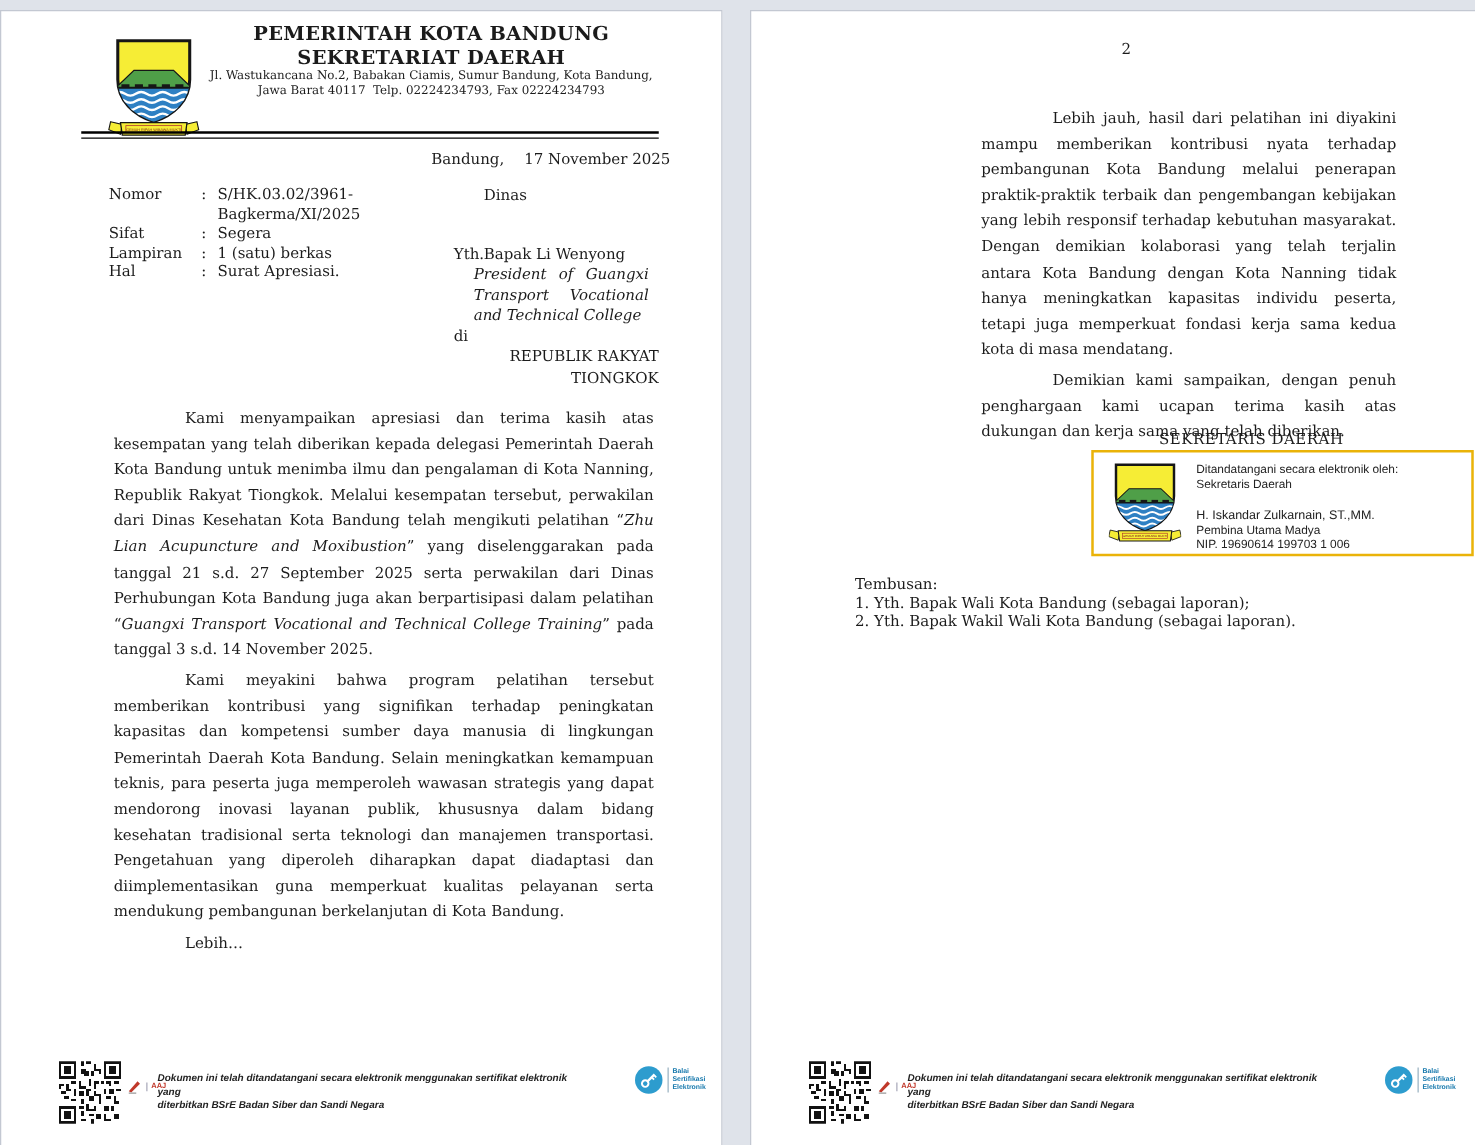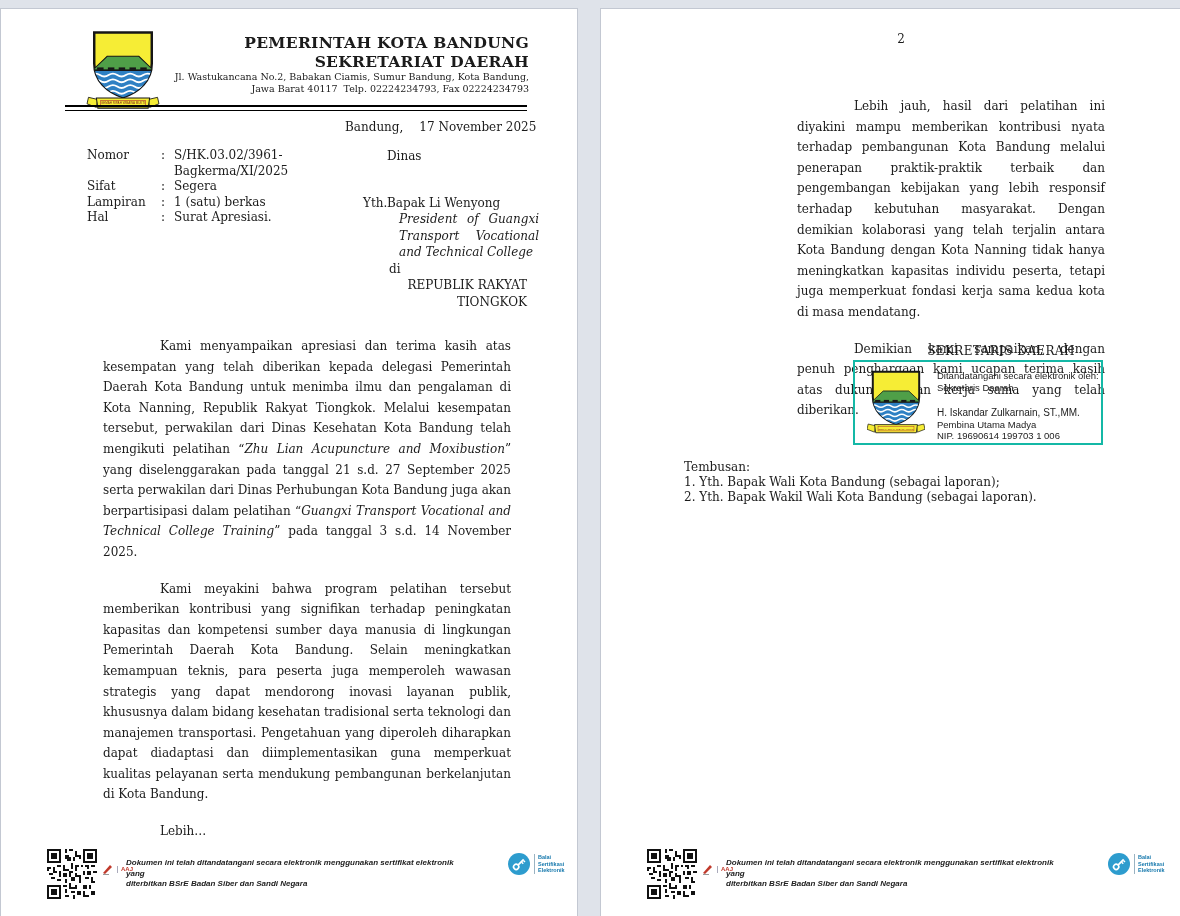--- a/index.html
+++ b/index.html
@@ -8,58 +8,58 @@
     background:#dfe3ea;color:#1b1b1b;
     font-family:"DejaVu Serif", serif;
   }
   .page{position:absolute;top:8px;height:920px;background:#fff;
         border:1px solid #c3c8d2;box-sizing:border-box}
   #page1{left:0;width:578px}
   #page2{left:600px;width:584px}
 
   
   .lh-crest{position:absolute;left:84px;top:20px;width:76px;height:82px}
-  .lh-text{position:absolute;left:160px;top:24px;width:368px;text-align:right}
+  .lh-text{position:absolute;left:160px;top:8px;width:368px;text-align:center}
   .lh-org{font-weight:bold;font-size:15.5px;line-height:19px;letter-spacing:.3px}
   .lh-addr{font-size:9.5px;line-height:12px;white-space:pre-wrap}
   .lh-rule{position:absolute;left:64px;top:96px;width:462px;height:3px;
            border-top:2.5px solid #000;border-bottom:1.5px solid #000}
 
   
   .date-line{position:absolute;left:344px;top:111px;font-size:12px}
   .date-city{margin-right:16px}
   .meta{position:absolute;left:86px;top:139px;font-size:12px;line-height:15.5px}
   .meta-row{display:flex}
   .m-label{width:74px}
   .m-colon{width:13px}
   .m-value{width:136px}
 
   .recip{position:absolute;left:362px;top:139px;width:164px;font-size:12px;line-height:16.5px}
   .kepada{margin-left:24px}
   .yth-row{display:flex;margin-top:30px}
   .yth{width:24px}
   .r-name{width:140px}
-  .r-title{margin-left:36px;width:140px;font-style:italic;text-align:justify}
-  .di{margin-left:26px}
+  .r-title{margin-left:16px;width:140px;font-style:italic;text-align:justify}
+  .di{}
   .country{margin-left:24px;width:140px;text-align:right}
 
   
   .bodytext{position:absolute;font-size:12px;line-height:20.6px;text-align:justify}
   .body1{left:86px;top:311px;width:440px}
   .body2{left:180px;top:71px;width:340px}
-  .bodytext p{margin:16px;text-indent:57px}
+  .bodytext p{margin:4px;text-indent:57px}
   .it{font-style:italic}
   .cont{text-align:left;text-indent:0;margin-top:1px}
 
   
   .pagenum{position:absolute;left:290px;top:23px;width:20px;text-align:center;font-size:12px}
   .sig-head{position:absolute;left:270px;top:335px;width:260px;text-align:center;
             font-size:12px;letter-spacing:.4px}
-  .sig-box{position:absolute;left:252px;top:351px;width:250px;height:85px;
-           border:2px solid #14b8a6;box-sizing:border-box}
+  .sig-box{position:absolute;left:272px;top:351px;width:306px;height:85px;
+           border:2px solid #eab308;box-sizing:border-box}
   .sig-crest{position:absolute;left:12px;top:6px;width:58px;height:68px}
   .sig-text{position:absolute;left:82px;top:8px;width:166px;
             font-family:"Liberation Sans", sans-serif;font-size:9.5px;line-height:11.5px;color:#222}
   .sig-name{font-weight:normal;margin-top:14px;font-size:10px}
   .tembusan{position:absolute;left:83px;top:451px;font-size:12px;line-height:15px}
 
   
   .foot{position:absolute;left:0;top:838px;width:100%;height:72px}
   .qr{position:absolute;left:46px;top:2px;width:50px;height:50px}
   .marks{position:absolute;left:100px;top:16px;display:flex;align-items:center}

